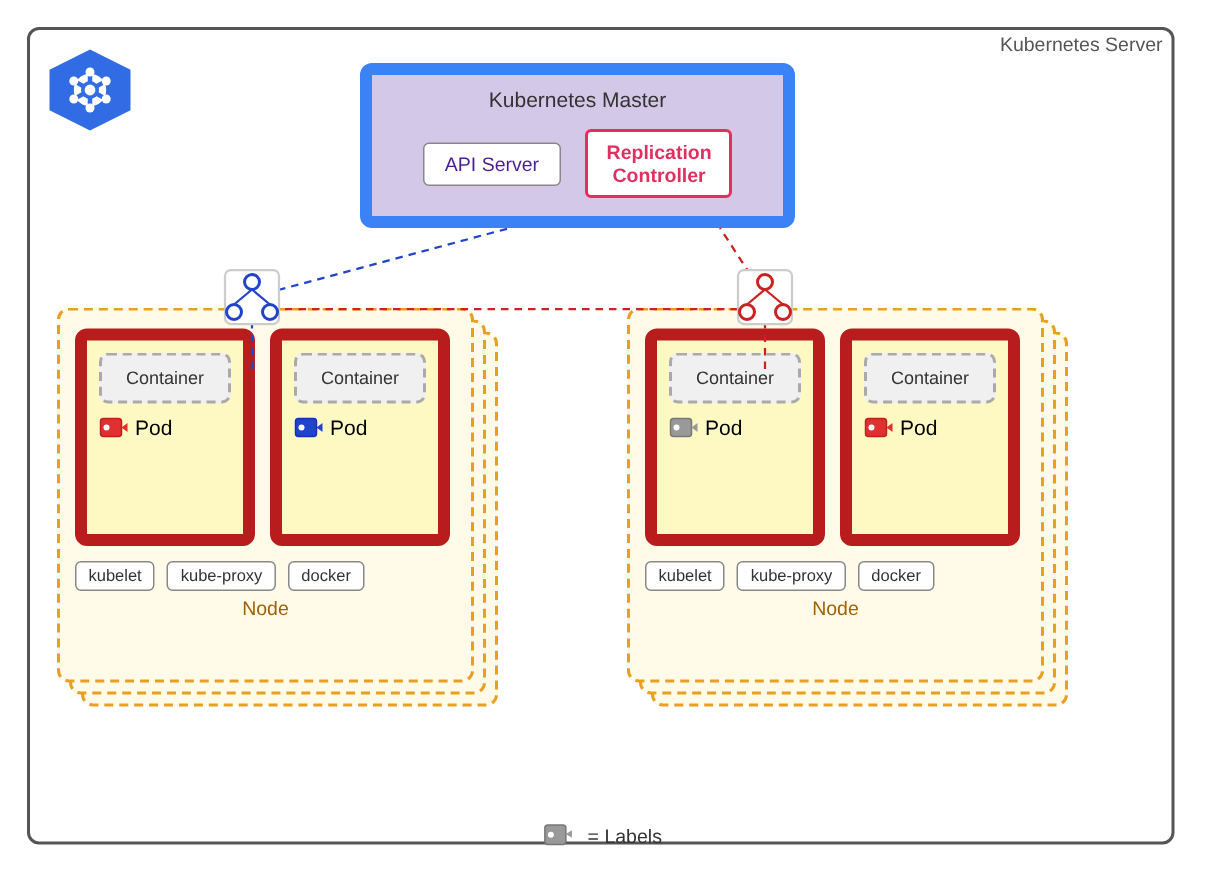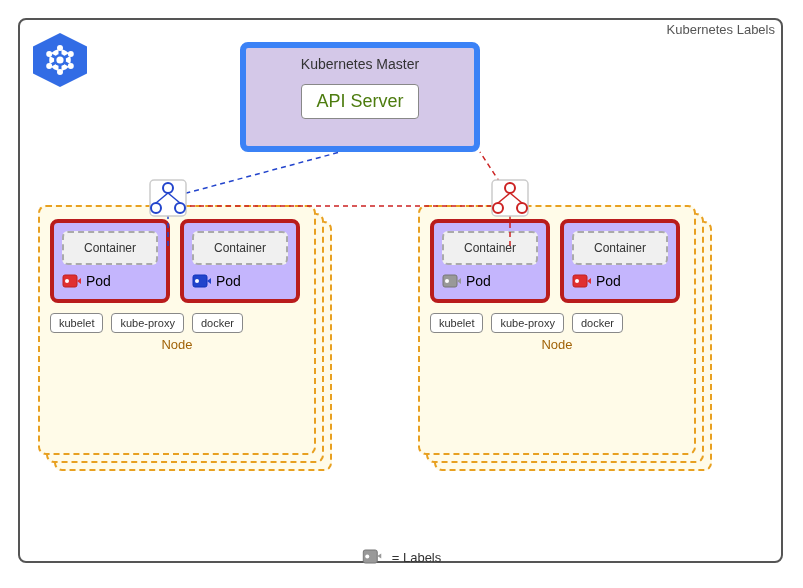--- a/index.html
+++ b/index.html
@@ -47,24 +47,24 @@
       left: 30px;
       width: 60px;
       height: 60px;
     }
 
     
     .master-box {
       position: absolute;
       top: 42px;
       left: 240px;
-      width: 240px;
+      width: 290px;
       height: 110px;
       background: #d4c8e8;
-      border: 6px solid #3b82f6;
+      border: 8px solid #3b82f6;
       border-radius: 8px;
     }
 
     .master-label {
       text-align: center;
       padding-top: 8px;
       font-size: 14px;
       color: #333;
       font-weight: normal;
     }
@@ -75,22 +75,22 @@
       justify-content: center;
       gap: 16px;
       margin-top: 12px;
     }
 
     .api-server-box {
       background: #fff;
       border: 1.5px solid #888;
       border-radius: 4px;
       padding: 6px 14px;
-      font-size: 18px;
-      color: #4d7c0f;
+      font-size: 13px;
+      color: #4c1d95;
     }
 
     .replication-box {
       background: #fff;
       border: 2px solid #e03060;
       border-radius: 4px;
       padding: 6px 12px;
       font-size: 13px;
       color: #e03060;
       text-align: center;
@@ -164,24 +164,24 @@
     }
 
     .pods-row {
       display: flex;
       gap: 10px;
       margin-bottom: 10px;
     }
 
     .pod-box {
       width: 120px;
-      height: 84px;
-      border: 4px solid #b91c1c;
+      height: 145px;
+      border: 8px solid #b91c1c;
       border-radius: 8px;
-      background: #c4b5fd;
+      background: #fef9c3;
       padding: 8px;
       position: relative;
     }
 
     .container-box {
       border: 2px dashed #aaa;
       border-radius: 6px;
       background: #f0f0f0;
       text-align: center;
       padding: 8px 0;
@@ -295,21 +295,21 @@
       background: #fffbe8;
       z-index: 3;
     }
   </style>
 </head>
 <body>
 
 <div class="diagram-container">
 
   <div class="k8s-cluster"></div>
-  <span class="k8s-cluster-label">Kubernetes Labels</span>
+  <span class="k8s-cluster-label">Kubernetes Server</span>
 
   <div class="k8s-logo">
     <svg viewBox="0 0 100 100" width="60" height="60">
       <polygon points="50,5 95,27.5 95,72.5 50,95 5,72.5 5,27.5" fill="#326CE5"></polygon>
       <circle cx="50" cy="50" r="18" fill="white"></circle>
 
       <line x1="50" y1="32" x2="50" y2="50" stroke="#326CE5" stroke-width="5"></line>
       <line x1="50" y1="50" x2="50" y2="68" stroke="#326CE5" stroke-width="5"></line>
       <line x1="34" y1="41" x2="50" y2="50" stroke="#326CE5" stroke-width="5"></line>
       <line x1="50" y1="50" x2="66" y2="59" stroke="#326CE5" stroke-width="5"></line>
@@ -324,20 +324,23 @@
       <circle cx="68" cy="40" r="5" fill="white"></circle>
       <circle cx="50" cy="50" r="10" fill="#326CE5"></circle>
       <circle cx="50" cy="50" r="6" fill="white"></circle>
     </svg>
   </div>
 
   <div class="master-box">
     <div class="master-label">Kubernetes Master</div>
     <div class="master-inner">
       <div class="api-server-box">API Server</div>
+      <div class="replication-box">
+        Replication<br>Controller
+      </div>
     </div>
   </div>
 
   <div class="left-nodes">
     <div class="node-stack">
       <div class="node-layer node-layer-3"></div>
       <div class="node-layer node-layer-2"></div>
       <div class="node-layer node-layer-1"></div>
       <div class="node-content">
         <div class="pods-row">

